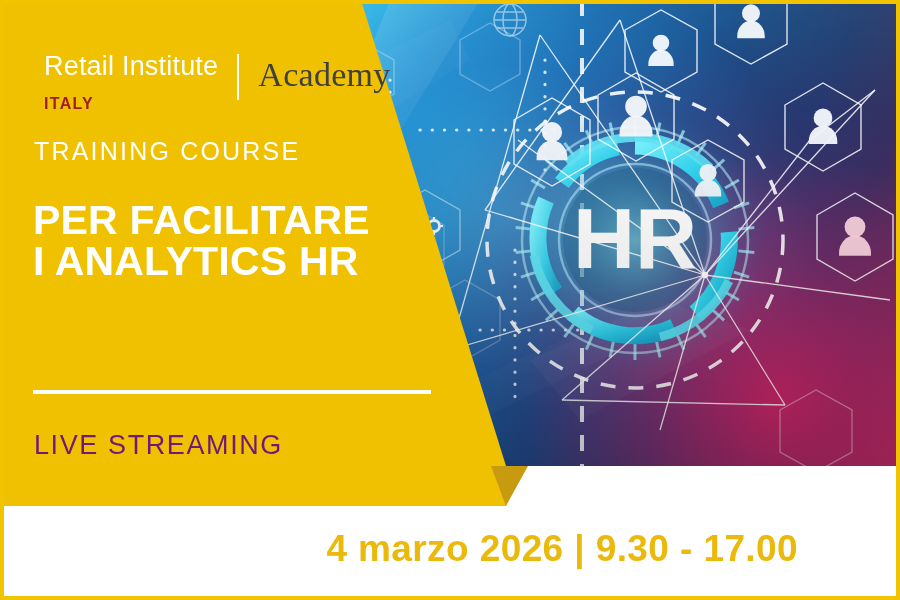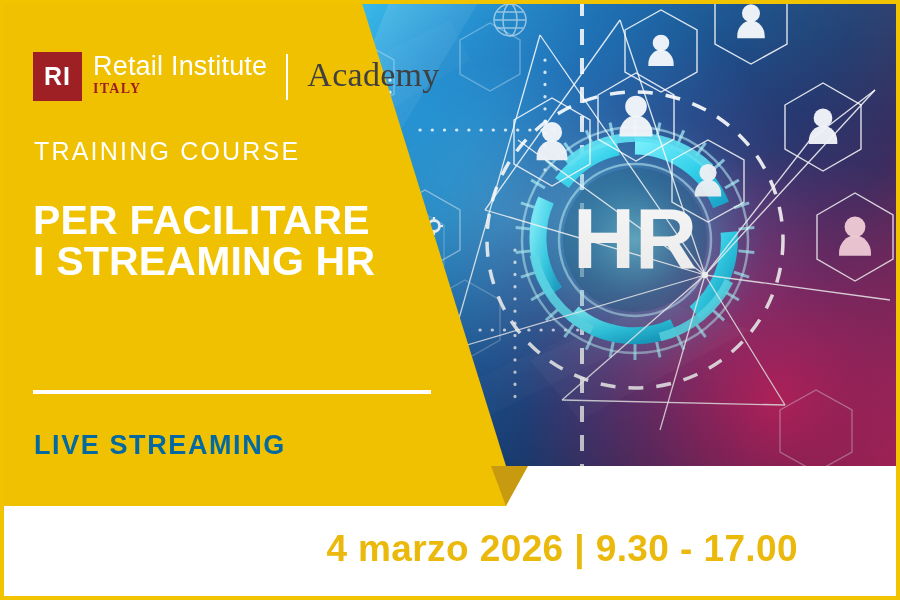--- a/index.html
+++ b/index.html
@@ -99,26 +99,26 @@
   }
   .logo-name {
     color: #ffffff;
     font-family: Liberation Sans, sans-serif;
     font-size: 27px;
     line-height: 29px;
     letter-spacing: 0.2px;
   }
   .logo-country {
     color: #9e2024;
-    font-family: Liberation Serif, serif;
+    font-family: Liberation Sans, sans-serif;
     font-weight: bold;
-    font-size: 14px;
+    font-size: 16px;
     letter-spacing: 1.3px;
     line-height: 14px;
-    margin-top: 1px;
+    margin-top: 16px;
   }
   .logo-sep {
     width: 2px;
     height: 46px;
     background: #ffffff;
     margin: 2px 0 0 19px;
   }
   .logo-academy {
     margin-left: 19px;
     color: #404040;
@@ -154,24 +154,24 @@
     left: 33px;
     top: 390px;
     width: 398px;
     height: 4px;
     background: #ffffff;
   }
   .streaming {
     position: absolute;
     left: 34px;
     top: 430px;
-    color: #0369a1;
+    color: #701a75;
     font-size: 27px;
     letter-spacing: 1.6px;
-    font-weight: 700;
+    font-weight: 400;
   }
 
   
   .date-band {
     position: absolute;
     left: 0;
     top: 506px;
     width: 900px;
     height: 94px;
     background: #ffffff;
@@ -460,34 +460,33 @@
       </g>
     </svg>
 
     <div class="hero-vignette"></div>
   </div>
 
   <div class="yellow-panel"></div>
   <div class="fold-shadow"></div>
 
   <div class="logo">
-    <div class="logo-mark">RI</div>
     <div class="logo-words">
       <div class="logo-name">Retail Institute</div>
       <div class="logo-country">ITALY</div>
     </div>
     <div class="logo-sep"></div>
     <div class="logo-academy">Academy</div>
   </div>
 
   <div class="eyebrow">TRAINING COURSE</div>
 
   <div class="headline">
     <div>PER FACILITARE</div>
-    <div>I STREAMING HR</div>
+    <div>I ANALYTICS HR</div>
   </div>
 
   <div class="divider-rule"></div>
 
   <div class="streaming">LIVE STREAMING</div>
 
   <div class="date-band"></div>
   <div class="date-text">4 marzo 2026 | 9.30 - 17.00</div>
 
   <div class="frame"></div>

